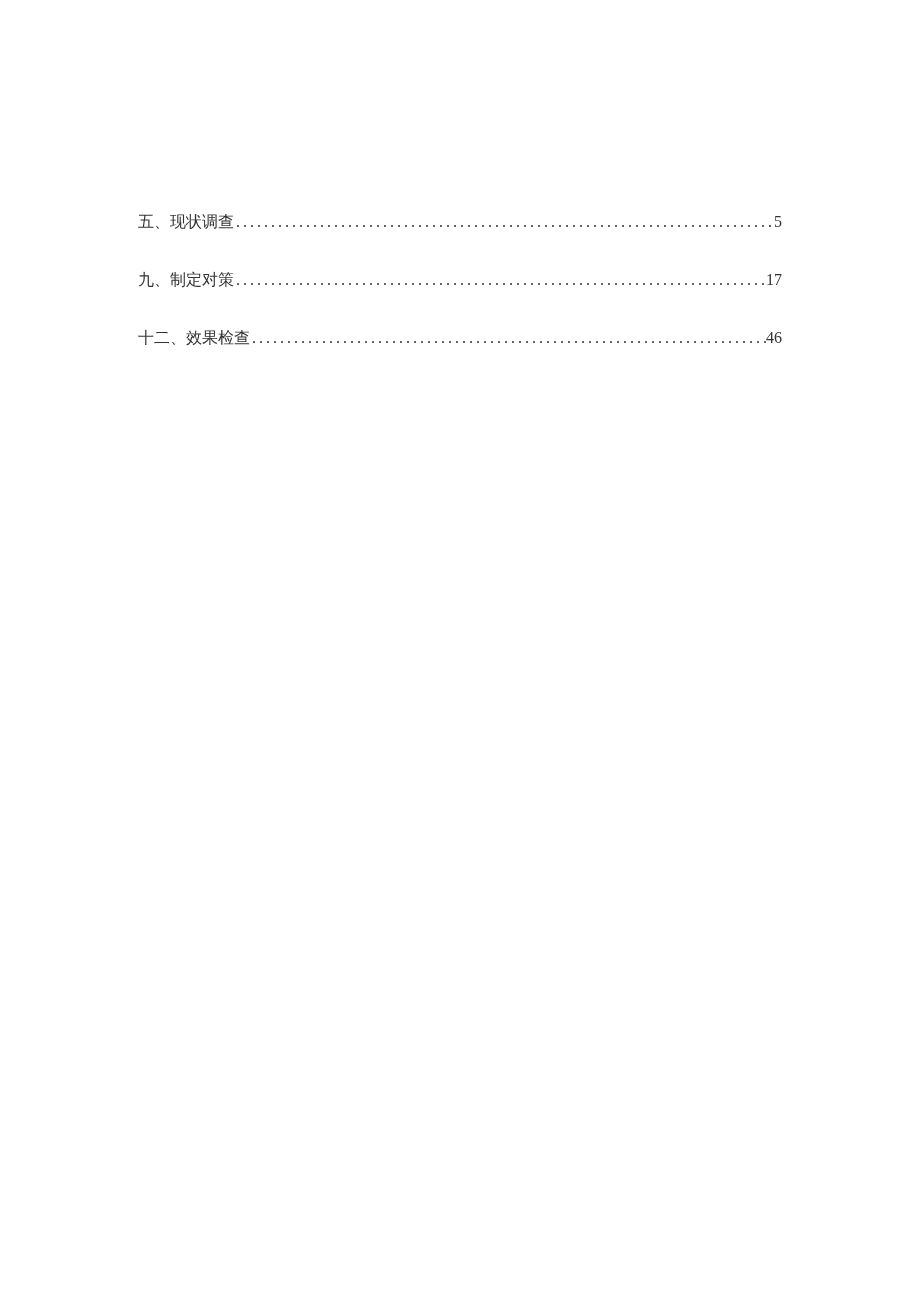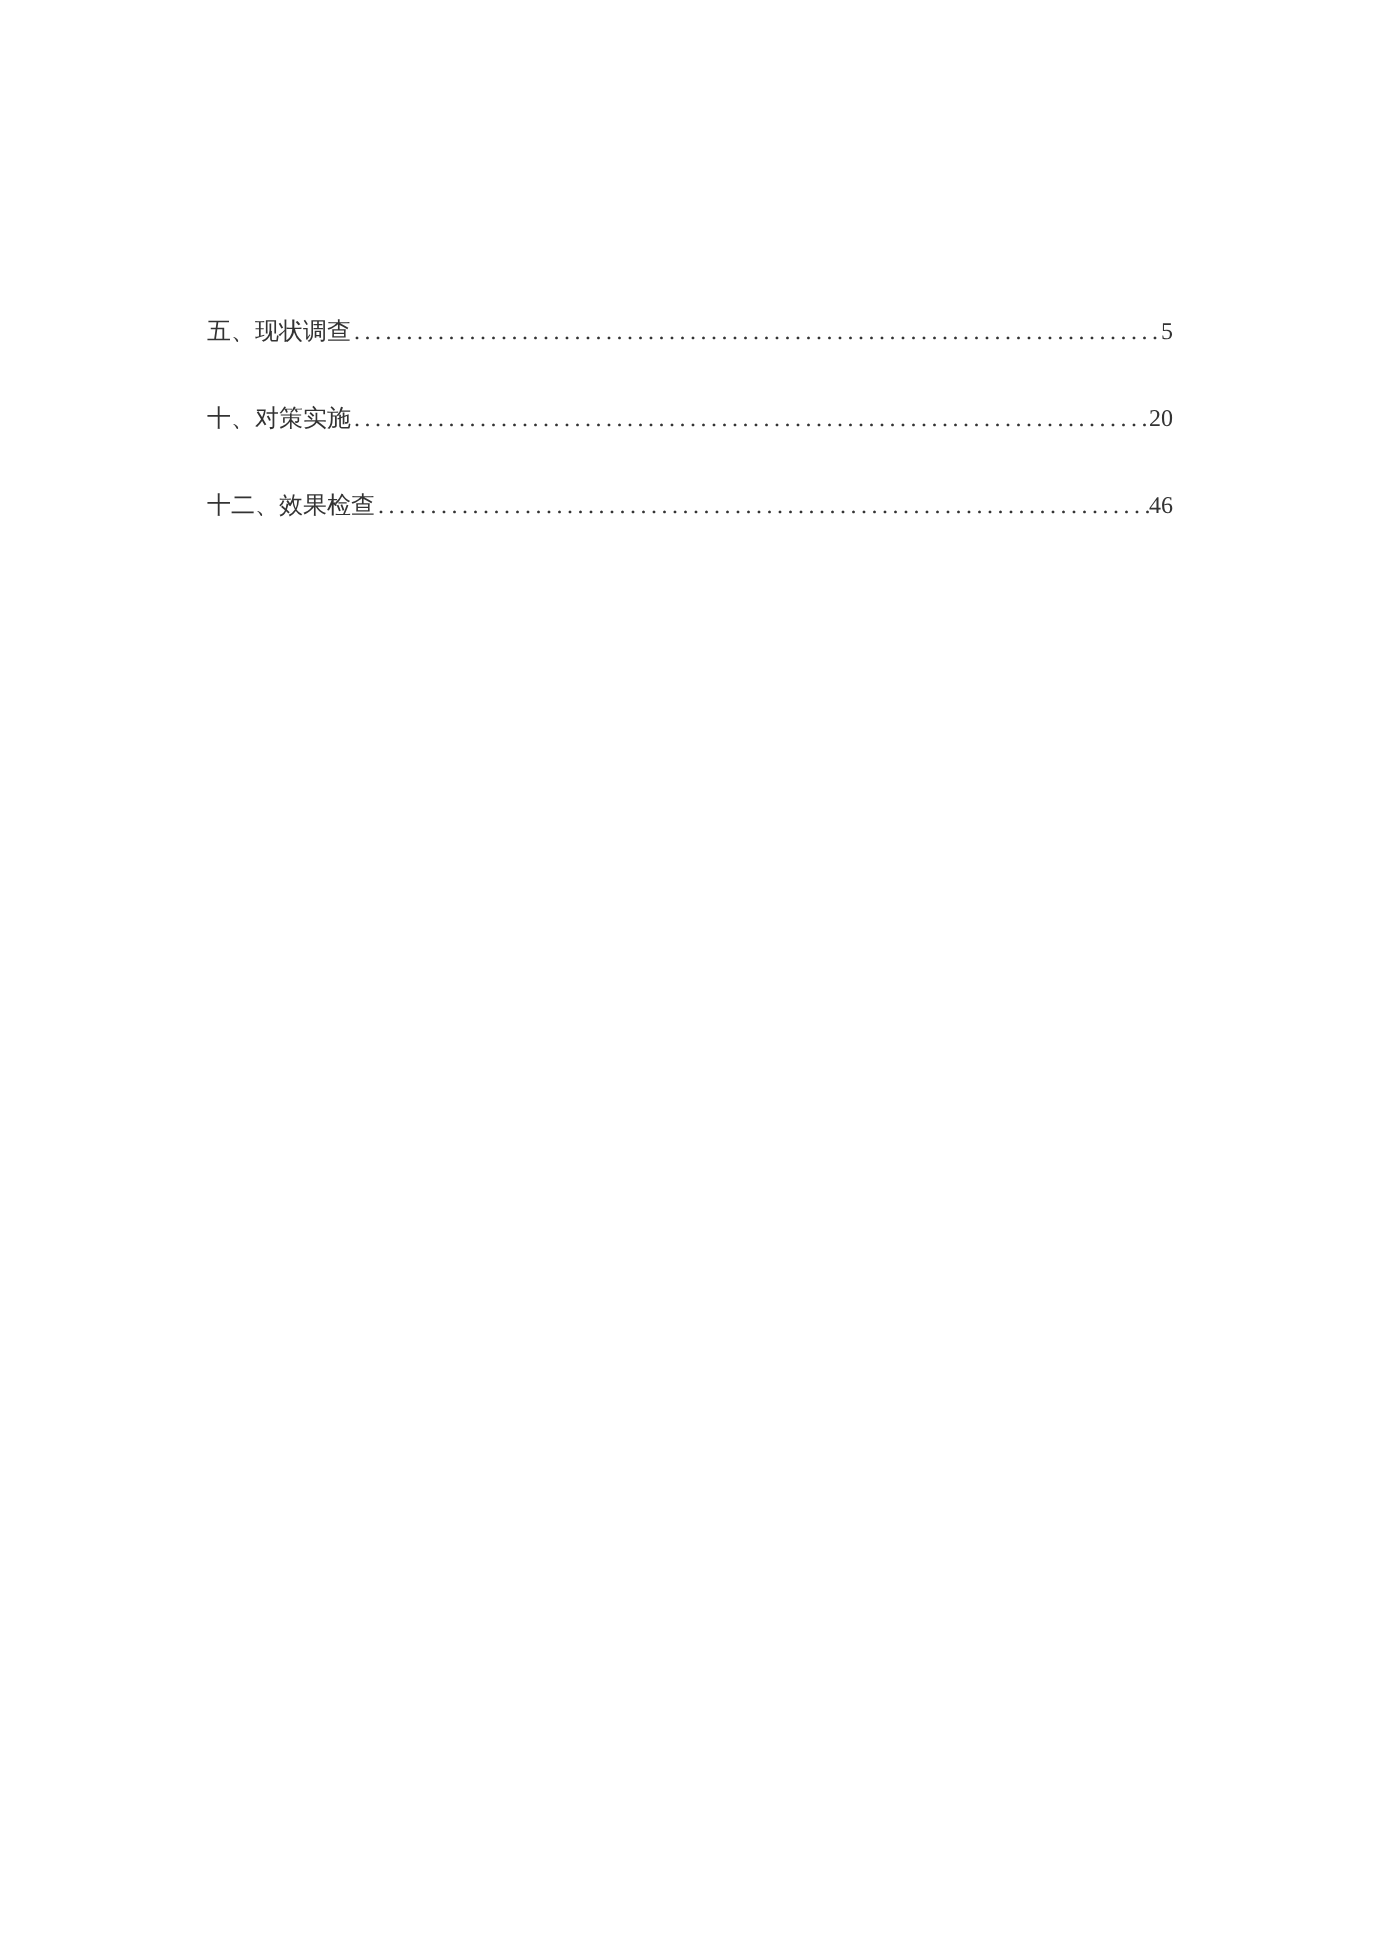--- a/index.html
+++ b/index.html
@@ -52,22 +52,22 @@
 </head>
 <body>
 
 <div class="page-content">
   <div class="toc-entry">
     <span class="toc-label">五、现状调查</span>
     <span class="toc-dots"></span>
     <span class="toc-page">5</span>
   </div>
   <div class="toc-entry">
-    <span class="toc-label">十、对策实施</span>
+    <span class="toc-label">九、制定对策</span>
     <span class="toc-dots"></span>
-    <span class="toc-page">20</span>
+    <span class="toc-page">17</span>
   </div>
   <div class="toc-entry">
     <span class="toc-label">十二、效果检查</span>
     <span class="toc-dots"></span>
     <span class="toc-page">46</span>
   </div>
 </div>
 
 </body></html>

